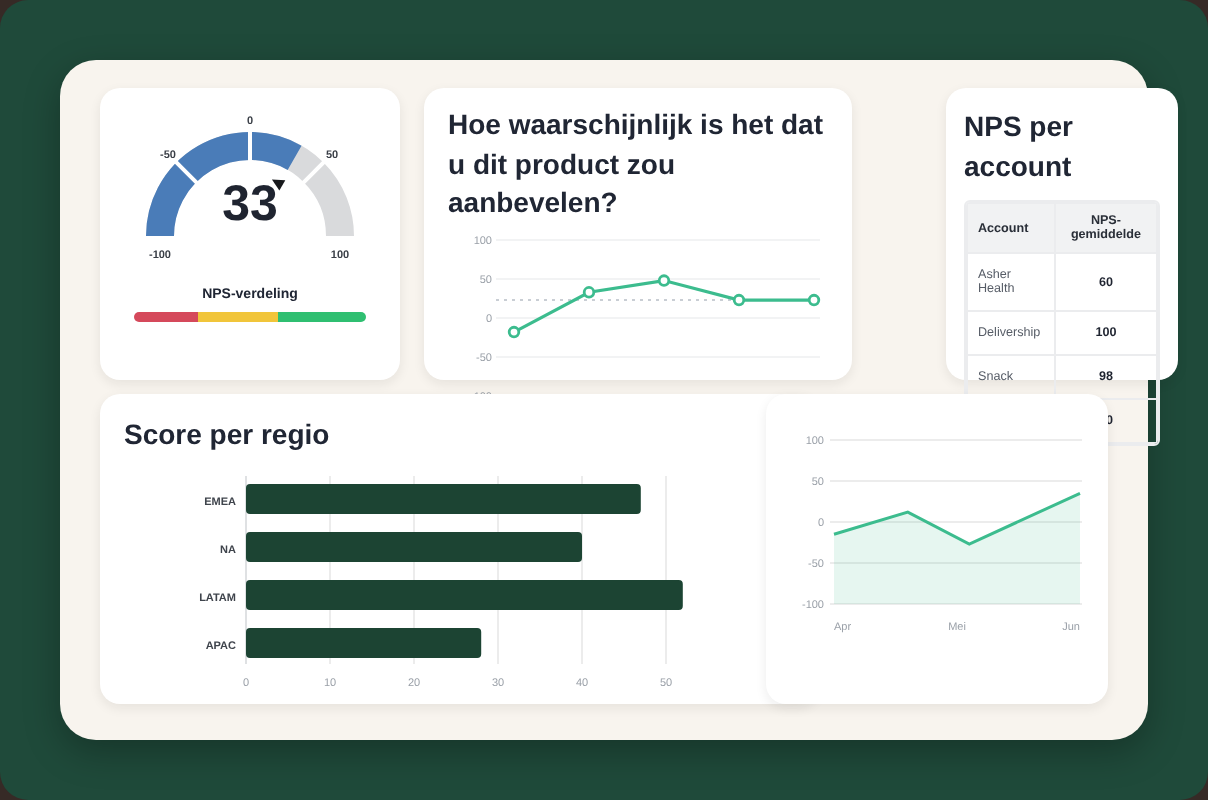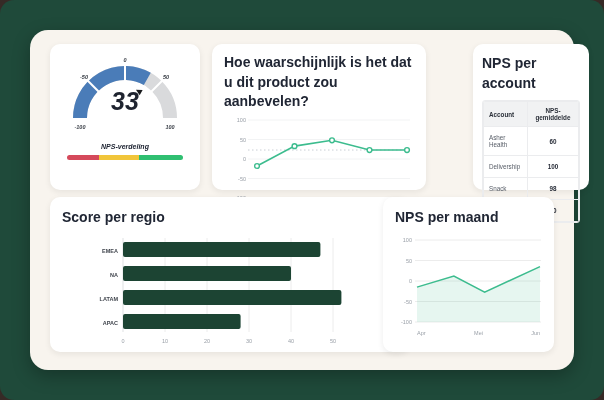--- a/index.html
+++ b/index.html
@@ -1,19 +1,19 @@
 <!DOCTYPE html>
 <html><head>
 <meta charset="utf-8">
 <style>
   html,body{margin:0;padding:0;background:#362a26;font-family:"Liberation Sans",sans-serif;}
   .screen{position:relative;width:604px;height:400px;background:#1f4a3a;border-radius:14px;overflow:hidden;}
   .panel{position:absolute;left:30px;top:30px;width:544px;height:340px;background:#f8f4ee;border-radius:18px;box-shadow:0 6px 18px rgba(0,0,0,0.28);}
   .card{position:absolute;background:#ffffff;border-radius:10px;box-shadow:0 2px 6px rgba(20,30,25,0.08);box-sizing:border-box;}
-  .card-gauge{left:20px;top:14px;width:150px;height:146px;padding:6px 12px;text-align:center;font-style:italic;}
+  .card-gauge{left:20px;top:14px;width:150px;height:146px;padding:6px 12px;text-align:center;}
   .card-line{left:182px;top:14px;width:214px;height:146px;padding:9px 12px;}
   .card-table{left:408px;top:14px;width:116px;height:146px;padding:10px 9px;margin-left:35px;}
   .card-bars{left:20px;top:167px;width:359px;height:155px;padding:11px 12px;}
   .card-area{left:353px;top:167px;width:171px;height:155px;padding:11px 12px;}
   .card-title{font-size:14px;font-weight:700;color:#202634;line-height:1.4;}
   .gauge-footer{font-size:7px;font-weight:700;color:#202634;margin-top:5px;}
   .legend-bar{display:flex;width:116px;height:5px;margin:5px auto 0;border-radius:3px;overflow:hidden;}
   .legend-seg{height:100%;}
   svg text{font-family:"Liberation Sans",sans-serif;}
   .tick{font-size:5.5px;fill:#9aa0a8;}
@@ -136,21 +136,20 @@
           <rect x="61" y="30" width="168" height="15" rx="2" fill="#1c4433"></rect>
           <text x="56" y="40.5" text-anchor="end" class="cat">NA</text>
           <rect x="61" y="54" width="218.4" height="15" rx="2" fill="#1c4433"></rect>
           <text x="56" y="64.5" text-anchor="end" class="cat">LATAM</text>
           <rect x="61" y="78" width="117.60000000000001" height="15" rx="2" fill="#1c4433"></rect>
           <text x="56" y="88.5" text-anchor="end" class="cat">APAC</text>
         </svg>
     </div>
 
     <div class="card card-area">
-      <div class="card-title">NPS per maand</div>
       <svg id="area-svg" width="147" height="112" viewBox="0 0 147 112" style="margin-top:6px">
           <line x1="20" y1="6" x2="146" y2="6" stroke="#ececec" stroke-width="1"></line>
           <text x="17" y="8" text-anchor="end" class="tick">100</text>
           <line x1="20" y1="26.5" x2="146" y2="26.5" stroke="#ececec" stroke-width="1"></line>
           <text x="17" y="28.5" text-anchor="end" class="tick">50</text>
           <line x1="20" y1="47" x2="146" y2="47" stroke="#ececec" stroke-width="1"></line>
           <text x="17" y="49" text-anchor="end" class="tick">0</text>
           <line x1="20" y1="67.5" x2="146" y2="67.5" stroke="#ececec" stroke-width="1"></line>
           <text x="17" y="69.5" text-anchor="end" class="tick">-50</text>
           <line x1="20" y1="88" x2="146" y2="88" stroke="#ececec" stroke-width="1"></line>

